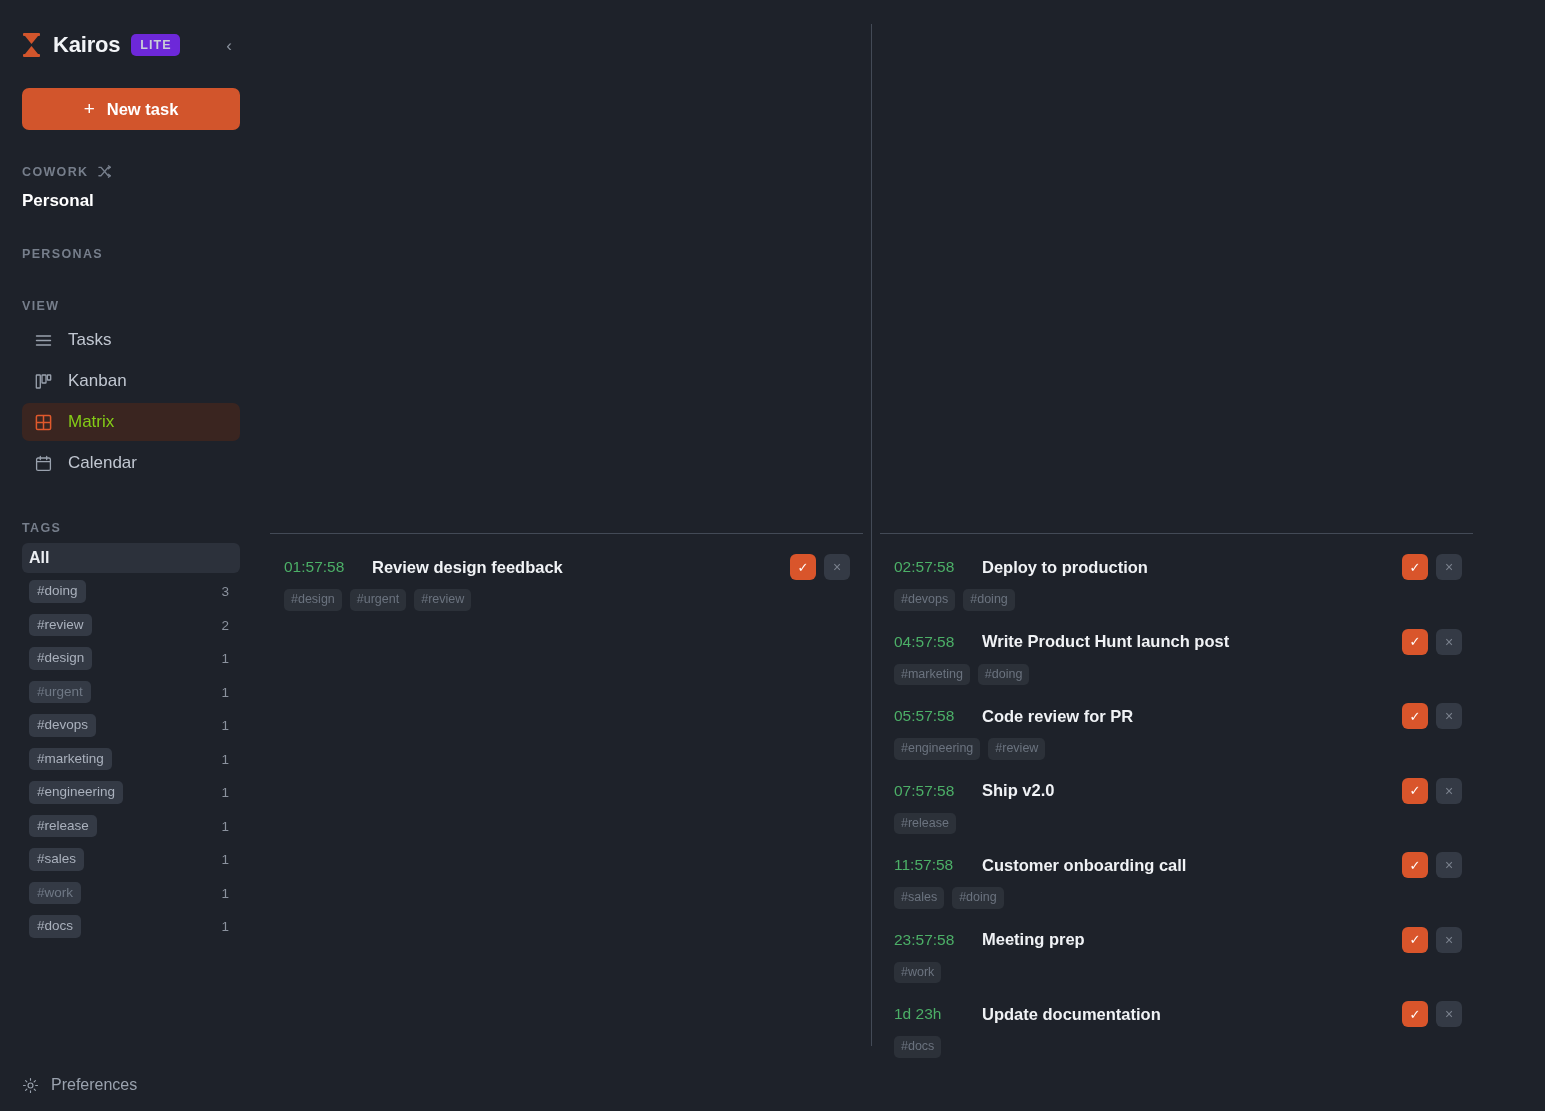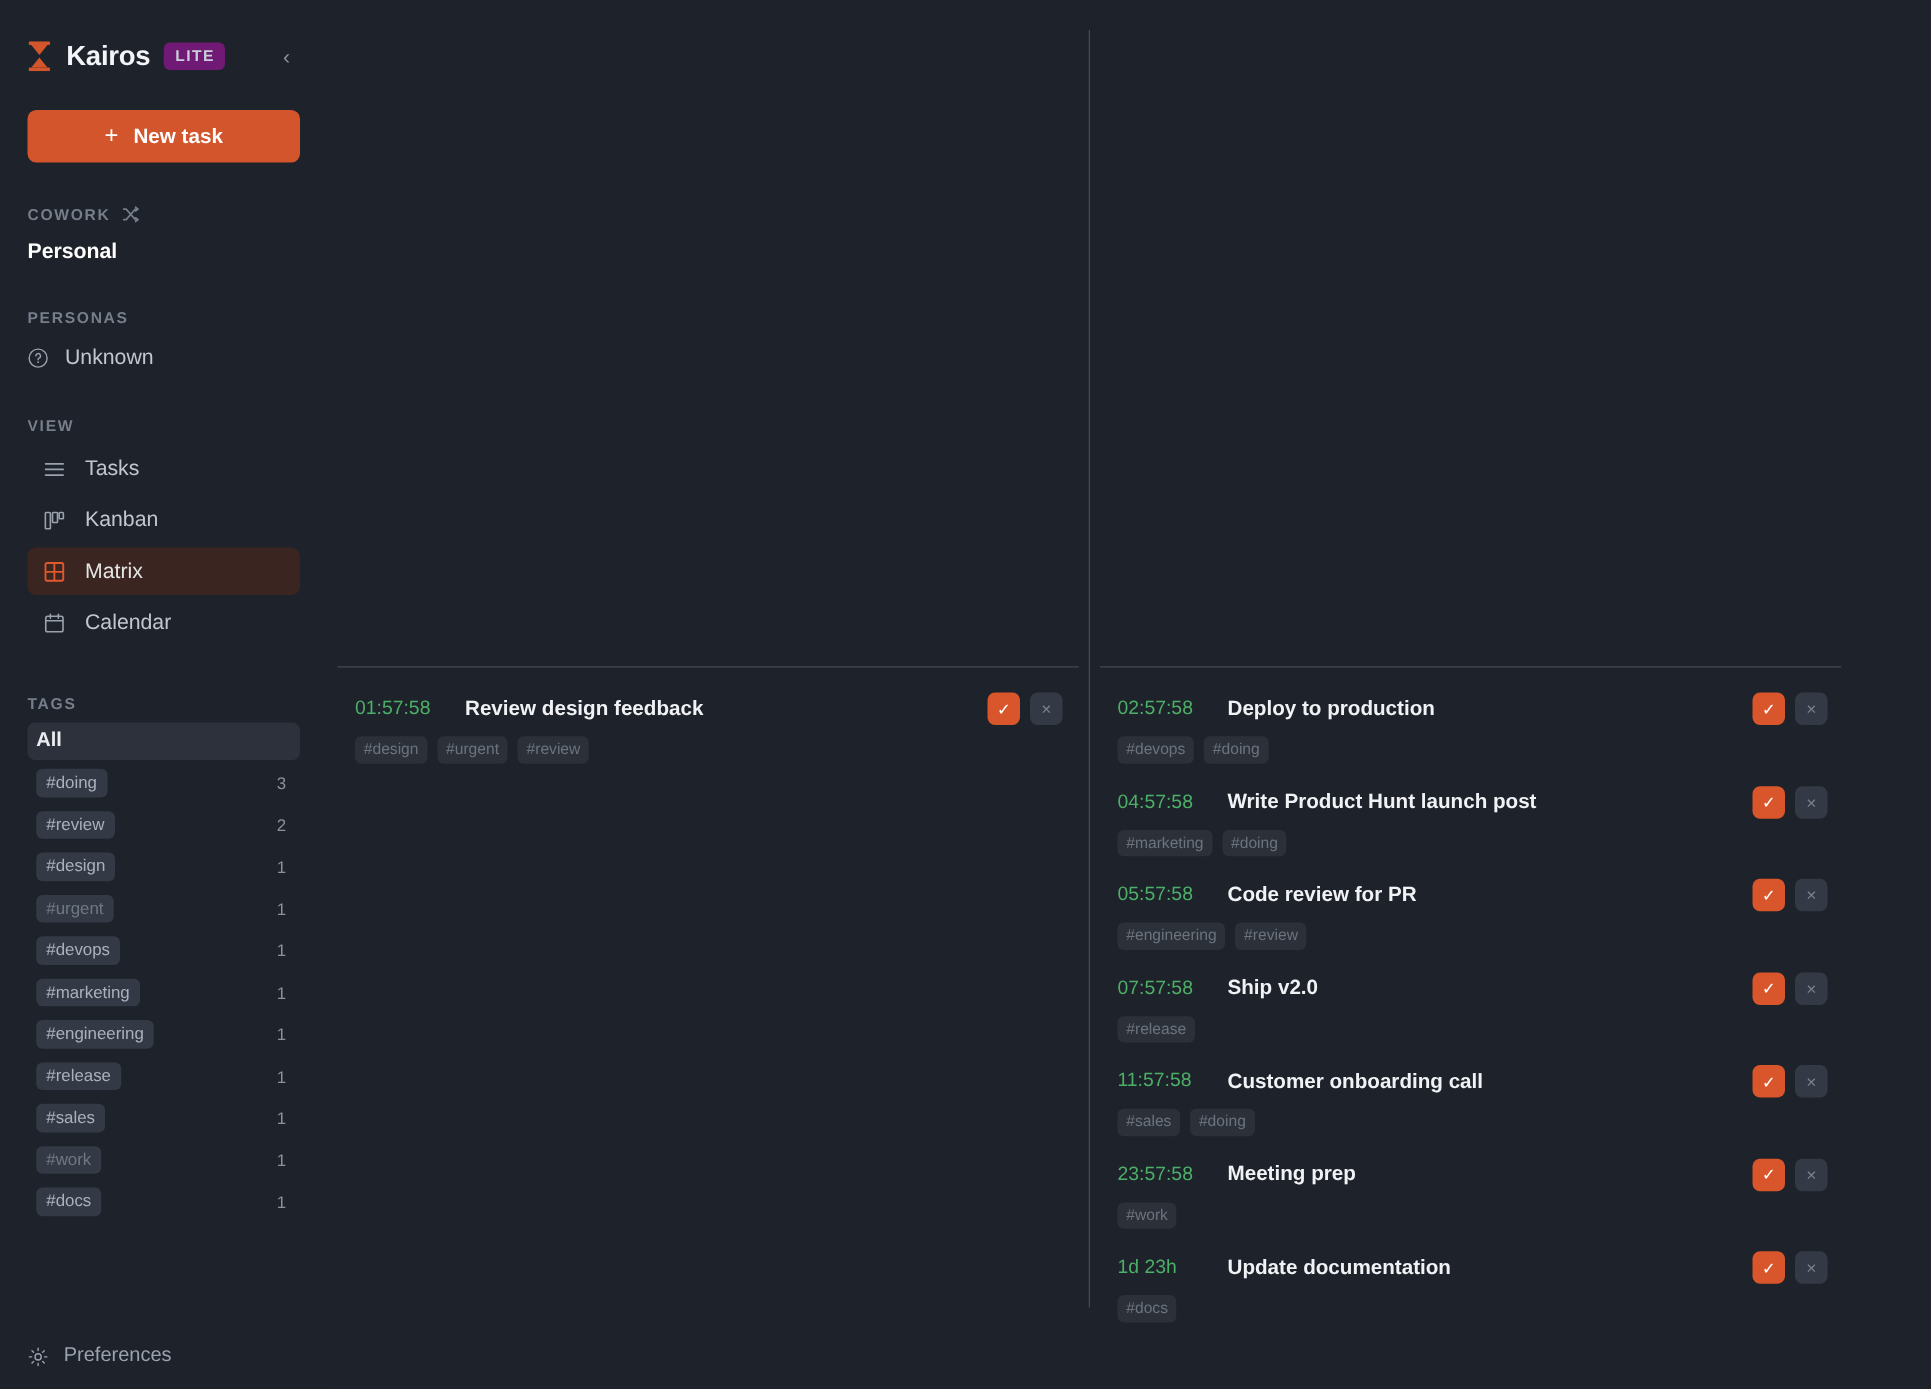--- a/index.html
+++ b/index.html
@@ -24,21 +24,21 @@
     padding: 30px 22px 0 22px;
     height: 60px;
   }
   .logo-icon { width: 19px; height: 24px; margin-right: 12px; display:block; }
   .brand-name {
     font-size: 22px; font-weight: bold; color: #f2f4f7;
     letter-spacing: -0.2px;
   }
   .brand-badge {
     margin-left: 11px;
-    background: #701a75; color: #c9ced8;
+    background: #6d28d9; color: #c9ced8;
     font-size: 12.5px; font-weight: bold;
     letter-spacing: 1.1px;
     padding: 4px 8px 4px 9px;
     border-radius: 5px;
   }
   .collapse-btn {
     margin-left: auto; color: #8a929e; font-size: 17px;
     line-height: 1; padding: 4px 8px; cursor: pointer;
     background: none; border: none; font-family: inherit;
   }
@@ -78,21 +78,21 @@
   .view-block { margin-top: 38px; }
   .view-list { margin-top: 8px; }
   .view-item {
     display: flex; align-items: center;
     height: 38px; margin: 3px 22px 3px 22px;
     padding: 0 12px 0 12px;
     border-radius: 7px;
     color: #c1c7d1; font-size: 17px; cursor: pointer;
   }
   .view-item .vicon { width: 19px; height: 19px; margin-right: 15px; display:block; flex:0 0 19px;}
-  .view-item.active { background: #3a2520; color: #e5e5e5; }
+  .view-item.active { background: #3a2520; color: #84cc16; }
 
   .tags-block { margin-top: 36px; }
   .tags-list { margin-top: 8px; }
   .tag-row {
     display: flex; align-items: center;
     height: 30px; margin: 3.5px 22px 3.5px 22px;
     padding: 0 7px; border-radius: 6px;
     cursor: pointer;
   }
   .tag-row.selected { background: #2c313b; }
@@ -213,30 +213,20 @@
             <path d="M12.2 1.9L14.3 3.5 12.2 5.1"></path>
             <path d="M12.2 10.9L14.3 12.5 12.2 14.1"></path>
           </svg>
         </span>
       </div>
       <div class="cowork-item">Personal</div>
     </div>
 
     <div class="personas-block">
       <div class="section-label">PERSONAS</div>
-      <div class="persona-item">
-        <span>
-          <svg class="q-icon" width="17" height="17" viewBox="0 0 18 18" fill="none" stroke="#9aa2ae" stroke-width="1.2">
-            <circle cx="9" cy="9" r="7.6"></circle>
-            <path d="M7.1 7.1a1.95 1.95 0 1 1 2.6 1.85c-.5.2-.7.6-.7 1.1v.35" stroke-linecap="round"></path>
-            <circle cx="9" cy="12.4" r="0.75" fill="#9aa2ae" stroke="none"></circle>
-          </svg>
-        </span>
-        <span>Unknown</span>
-      </div>
     </div>
 
     <div class="view-block">
       <div class="section-label">VIEW</div>
       <div class="view-list">
 
         <div class="view-item">
           <span>
             <svg class="vicon" viewBox="0 0 19 19" fill="none" stroke="#9aa2ae" stroke-width="1.4" stroke-linecap="round">
               <path d="M2.5 5h14M2.5 9.5h14M2.5 14h14"></path>

